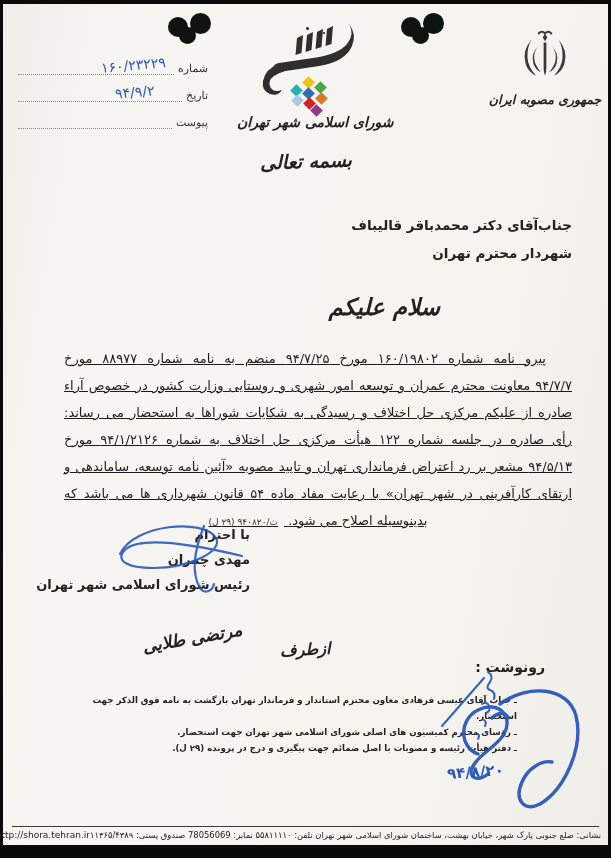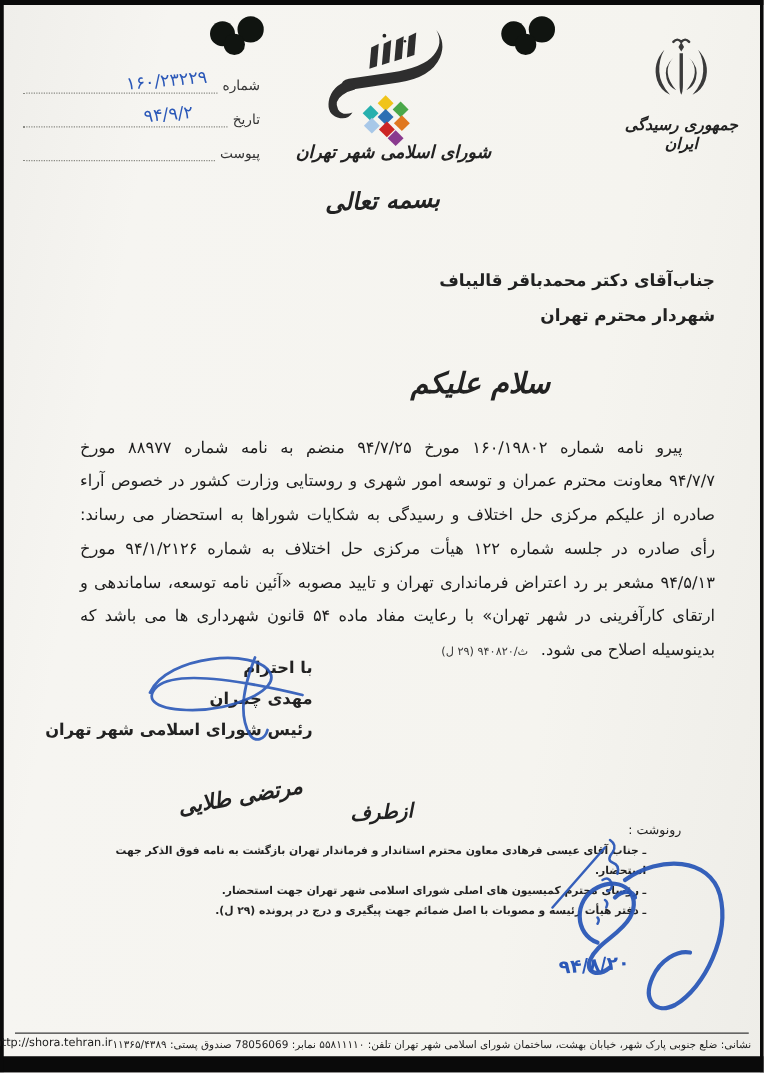--- a/index.html
+++ b/index.html
@@ -26,54 +26,54 @@
   .meta-label{color:#333;padding-left:4px;white-space:nowrap;font-family:Liberation Serif, serif;}
   .meta-line{flex:1;border-bottom:1px dotted #8a8a84;position:relative;height:100%;}
   .meta-value{position:absolute;bottom:1px;right:8px;color:#2b58b8;font-size:14px;
     transform:rotate(-5deg);white-space:nowrap;letter-spacing:1px;}
 
   
   .logo{position:absolute;left:225px;top:22px;width:168px;height:118px;}
   .logo svg{position:absolute;left:28px;top:0;}
   .diamonds{position:absolute;left:60px;top:56px;width:48px;height:38px;}
   .diamonds i{position:absolute;width:9px;height:9px;transform:rotate(45deg);}
-  .council-name{position:absolute;left:0;top:92px;width:168px;text-align:right;
+  .council-name{position:absolute;left:12px;top:92px;width:168px;text-align:left;
     font-size:14px;font-weight:bold;font-style:italic;direction:rtl;}
 
   
   .emblem{position:absolute;left:486px;top:28px;width:118px;text-align:center;}
   .republic-name{margin-top:4px;font-size:12.5px;font-weight:bold;font-style:italic;direction:rtl;}
 
   .besmele{position:absolute;left:226px;top:150px;width:160px;text-align:center;
     font-size:19px;font-weight:bold;font-style:italic;direction:rtl;transform:rotate(-2deg);}
 
   .recipient{position:absolute;right:39px;top:211px;direction:rtl;text-align:right;
     font-size:13.5px;font-weight:bold;line-height:28px;}
 
   .salutation{position:absolute;right:171px;top:294px;direction:rtl;
     font-size:23px;font-weight:bold;font-style:italic;letter-spacing:1px;}
 
   .body-text{position:absolute;right:39px;top:345px;width:508px;direction:rtl;
-    font-size:13px;line-height:27px;color:#1c1c1c;}
+    font-size:13px;line-height:27px;color:#1c1c1c;text-decoration:underline;}
   .body-line{text-align:justify;text-align-last:justify;white-space:nowrap;}
   .body-line:first-child{padding-right:26px;}
-  .body-lastline{text-align:right;}
+  .body-lastline{text-align:center;}
   .ref-note{font-size:9px;color:#333;margin-right:6px;}
 
   .sig-block{position:absolute;right:361px;top:522px;direction:rtl;text-align:right;
     font-size:13px;font-weight:bold;line-height:25px;white-space:nowrap;}
   .sig-scribble{position:absolute;left:92px;top:516px;}
 
   .az-taraf{position:absolute;right:281px;top:640px;direction:rtl;font-size:16px;
     font-weight:bold;font-style:italic;transform:rotate(-3deg);}
   .behalf-name{position:absolute;left:142px;top:628px;direction:rtl;font-size:17px;
     font-weight:bold;font-style:italic;transform:rotate(-10deg);white-space:nowrap;}
 
   .copies{position:absolute;right:66px;top:659px;width:486px;direction:rtl;text-align:right;}
-  .copies-label{font-size:10px;font-weight:normal;margin-bottom:3px;}
+  .copies-label{font-size:14px;font-weight:bold;margin-bottom:17px;}
   .copies-items{padding-right:28px;font-size:8.6px;font-weight:bold;line-height:16px;color:#222;}
 
   .hand-note{position:absolute;left:438px;top:664px;}
   .big-signature{position:absolute;left:448px;top:682px;}
   .stamp-date{position:absolute;left:447px;top:763px;color:#2b58b8;font-size:15px;
     font-weight:bold;direction:rtl;transform:rotate(-4deg);letter-spacing:2px;white-space:nowrap;}
 
   .footer-line{position:absolute;left:12px;right:12px;top:826px;border-top:1.5px solid #3a3a3a;}
   .footer{position:absolute;left:10px;right:10px;top:830px;display:flex;direction:rtl;
     justify-content:space-between;align-items:center;font-size:8.4px;color:#222;}
@@ -153,21 +153,21 @@
       <g fill="#3a3a3a" stroke="none">
         <path d="M30 6 l2.5 4.5 l-2.5 4 l-2.5 -4 z"></path>
         <path d="M28.5 16 h3 v28 q0 6 -1.5 9 q-1.5 -3 -1.5 -9 z"></path>
         <path d="M23 20 q-9 8 -6 19 q2 7 8.5 10 q-7 -8 -7.5 -15.5 q-0.5 -8 5 -13.5 z"></path>
         <path d="M37 20 q9 8 6 19 q-2 7 -8.5 10 q7 -8 7.5 -15.5 q0.5 -8 -5 -13.5 z"></path>
         <path d="M15 13 q-11 12 -6.5 27 q3 9 11.5 13 q-9 -10 -9.5 -20.5 q-0.5 -11 4.5 -19.5 z"></path>
         <path d="M45 13 q11 12 6.5 27 q-3 9 -11.5 13 q9 -10 9.5 -20.5 q0.5 -11 -4.5 -19.5 z"></path>
       </g>
       <path d="M23 6 q3.5 -4 7 0 q3.5 -4 7 0" fill="none" stroke="#3a3a3a" stroke-width="2.2" stroke-linecap="round"></path>
     </svg>
-    <div class="republic-name">جمهوری رسیدگی ایران</div>
+    <div class="republic-name">جمهوری مصوبه ایران</div>
   </div>
 
   <div class="besmele">بسمه تعالی</div>
 
   <div class="recipient">
     <div>جناب‌آقای دکتر محمدباقر قالیباف</div>
     <div>شهردار محترم تهران</div>
   </div>
 
   <div class="salutation">سلام علیکم</div>

